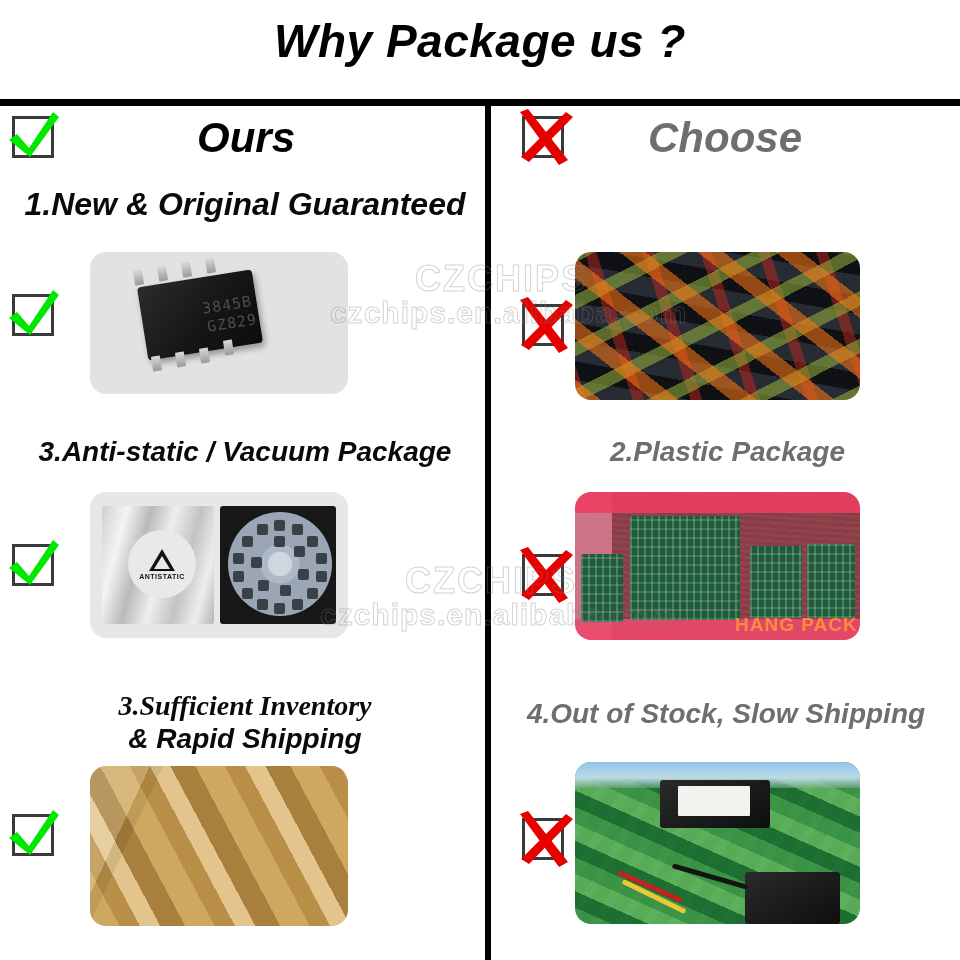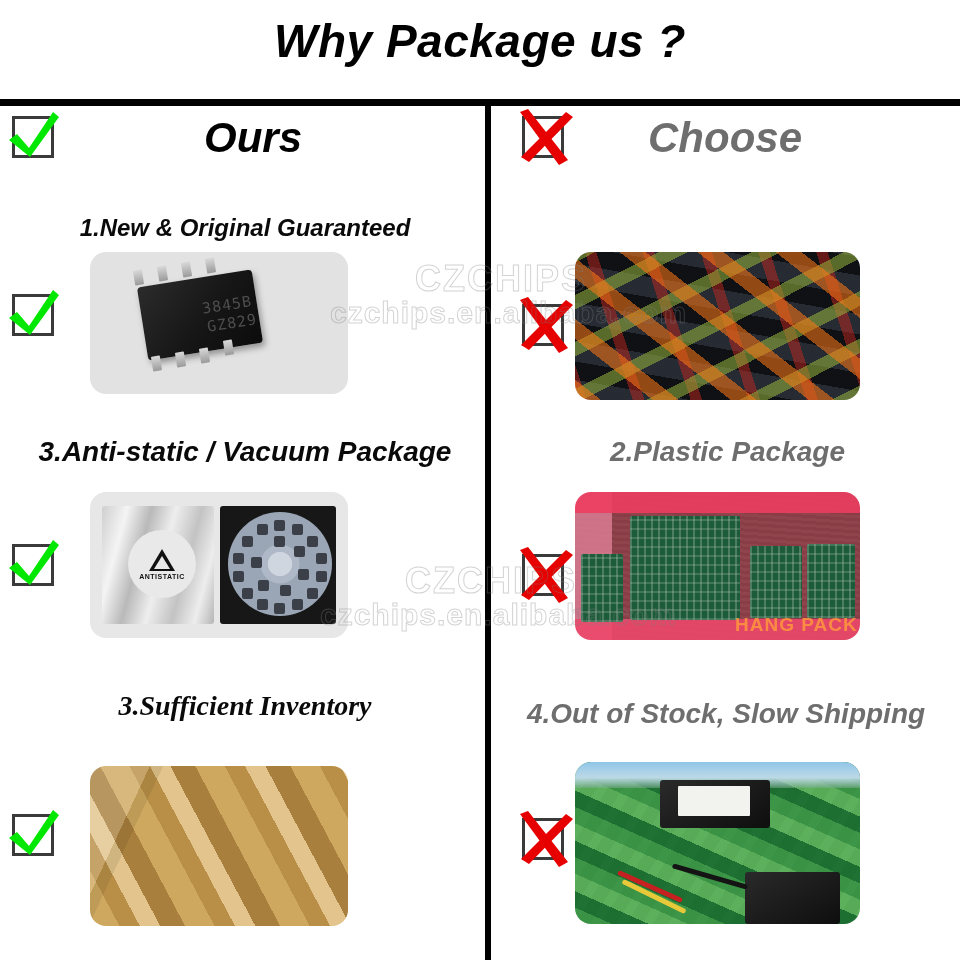--- a/index.html
+++ b/index.html
@@ -57,21 +57,21 @@
     top: 108px;
     height: 60px;
     font-size: 42px;
     font-weight: bold;
     font-style: italic;
     display: flex;
     align-items: center;
     justify-content: center;
   }
   #head-ours {
-    left: 88px;
+    left: 81px;
     width: 330px;
     color: #000000;
   }
   #head-other {
     left: 560px;
     width: 330px;
     color: #6e6e6e;
   }
 
   
@@ -313,21 +313,21 @@
     </svg>
   </div>
   <div class="mark" style="left:516px; top:110px;">
     <div class="box"></div>
     <svg viewBox="0 0 54 54">
       <path d="M4 2 L12 -1 L52 50 L43 55 Z" fill="#e60000"></path>
       <path d="M50 2 L57 7 L13 52 L5 47 Z" fill="#e60000"></path>
     </svg>
   </div>
 
-  <div class="row-text left" style="left:20px; top:214px; width:450px; font-size:24px;">1.New &amp; Original Guaranteed</div>
+  <div class="row-text left" style="left:20px; top:186px; width:450px; font-size:32px;">1.New &amp; Original Guaranteed</div>
 
   <div class="mark" style="left:6px; top:288px;">
     <div class="box"></div>
     <svg viewBox="0 0 54 54">
       <path d="M3 30 L11 24 L23 38 L47 2 L53 7 L24 47 Z" fill="#00e800"></path>
     </svg>
   </div>
   <div class="mark" style="left:516px; top:298px;">
     <div class="box"></div>
     <svg viewBox="0 0 54 54">
@@ -416,20 +416,21 @@
       <div class="pcb-slab" style="left:232px; top:52px; width:48px; height:74px;"></div>
       <div class="pcb-slab" style="left:6px; top:62px; width:42px; height:68px;"></div>
       <div style="position:absolute; left:160px; top:122px; font-size:19px; font-weight:bold; color:rgba(255,150,60,.85); letter-spacing:1px; font-family:'Liberation Sans',sans-serif;">HANG PACK</div>
     </div>
   </div>
 
   <div class="wm" style="left:405px; top:560px; font-size:36px; letter-spacing:2px;">CZCHIPS</div>
   <div class="wm" style="left:320px; top:598px; font-size:30px; letter-spacing:1px;">czchips.en.alibaba.com</div>
 
   <div class="row-text left" style="left:20px; top:690px; width:450px; font-size:28px;font-family:Liberation Serif, serif;">3.Sufficient Inventory</div>
+  <div class="row-text left" style="left:20px; top:723px; width:450px; font-size:28px;">&amp; Rapid Shipping</div>
   <div class="row-text right" style="left:495px; top:698px; width:462px; font-size:28px;">4.Out of Stock, Slow Shipping</div>
 
   <div class="mark" style="left:6px; top:808px;">
     <div class="box"></div>
     <svg viewBox="0 0 54 54">
       <path d="M3 30 L11 24 L23 38 L47 2 L53 7 L24 47 Z" fill="#00e800"></path>
     </svg>
   </div>
   <div class="mark" style="left:516px; top:812px;">
     <div class="box"></div>

